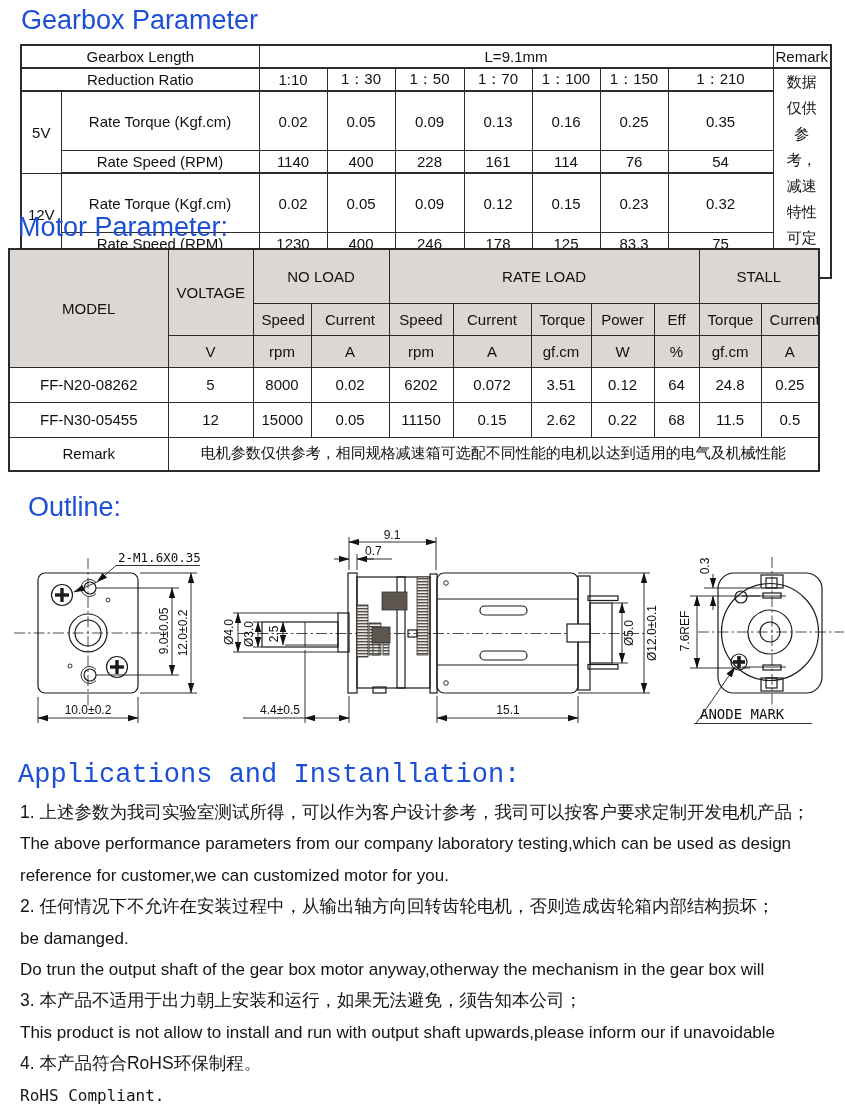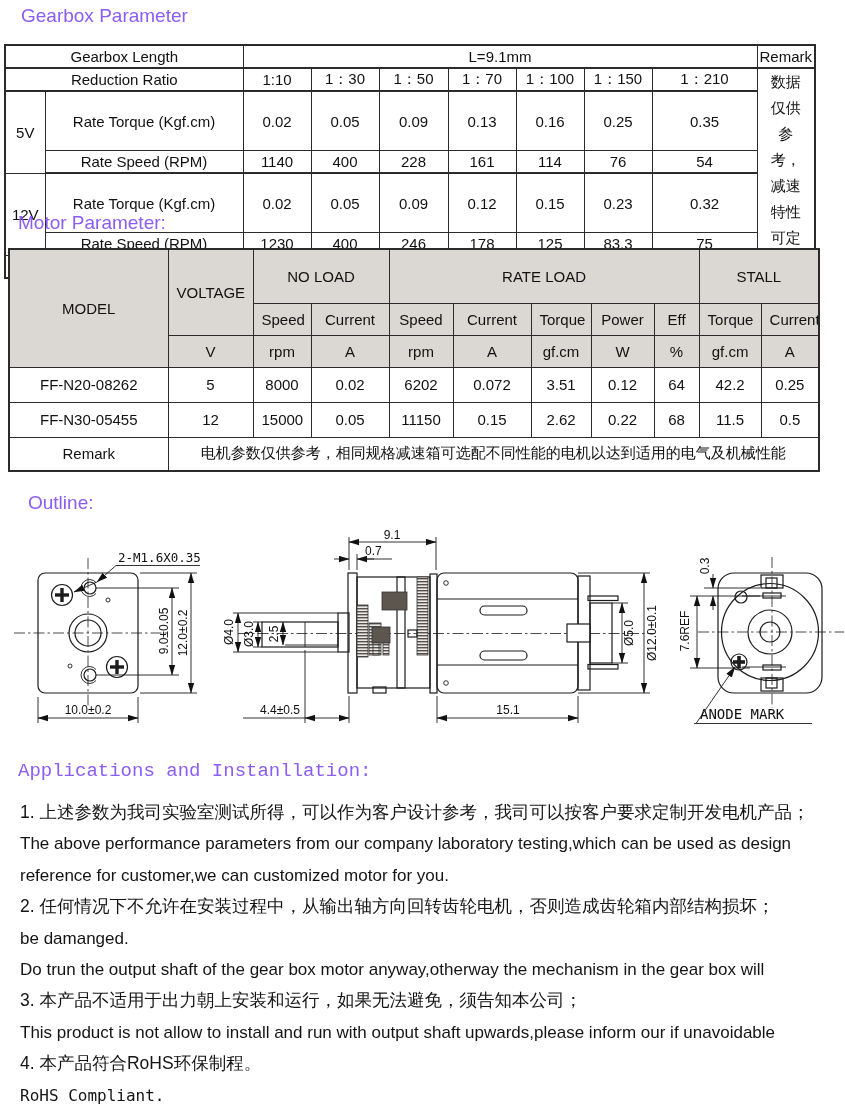--- a/index.html
+++ b/index.html
@@ -1,28 +1,28 @@
 <!DOCTYPE html>
 <html><head>
 <meta charset="utf-8">
 <style>
   html,body{margin:0;padding:0;background:#888;}
   .page{position:relative;width:845px;height:1112px;background:#ffffff;overflow:hidden;
         font-family:"Liberation Sans",sans-serif;color:#111;}
-  .sec-title{position:absolute;margin:0;font-size:19px;font-weight:400;color:#8b5cf6;white-space:nowrap;}
+  .sec-title{position:absolute;margin:0;font-size:27px;font-weight:400;color:#1d4ed8;white-space:nowrap;}
   #h-gearbox{left:21px;top:5px;}
   #h-motor{left:18px;top:212px;}
   #h-outline{left:18px;top:492px;margin-left:10px;}
   #h-apps{left:18px;top:760px;font-family:Liberation Mono, monospace;}
 
   table{border-collapse:collapse;table-layout:fixed;}
   td,th{overflow:hidden;white-space:nowrap;}
 
   
-  .gbx{position:absolute;left:4px;top:44px;width:810px;border:2px solid #2b2b2b;}
+  .gbx{position:absolute;left:20px;top:44px;width:810px;border:2px solid #2b2b2b;}
   .gbx td{border:1px solid #2b2b2b;text-align:center;vertical-align:middle;
           font-size:15px;height:21px;padding:0 1px;}
   .gbx tr.tb td{border-bottom-width:2px;}
   .gbx td.remark-data{white-space:normal;font-size:15px;line-height:26px;padding:0 6px;text-align:center;}
 
   
   .mtr{position:absolute;left:8px;top:248px;width:810px;border:2px solid #2b2b2b;}
   .mtr td,.mtr th{border:1.5px solid #2b2b2b;text-align:center;vertical-align:middle;
                   font-size:15px;font-weight:400;padding:0 8px;}
   .mtr th{background:#dbd7d2;}
@@ -190,21 +190,21 @@
     <tr class="rd">
       <td>FF-N20-08262</td>
       <td>5</td>
       <td>8000</td>
       <td>0.02</td>
       <td>6202</td>
       <td>0.072</td>
       <td>3.51</td>
       <td>0.12</td>
       <td>64</td>
-      <td>42.2</td>
+      <td>24.8</td>
       <td>0.25</td>
     </tr>
     <tr class="rd">
       <td>FF-N30-05455</td>
       <td>12</td>
       <td>15000</td>
       <td>0.05</td>
       <td>11150</td>
       <td>0.15</td>
       <td>2.62</td>

